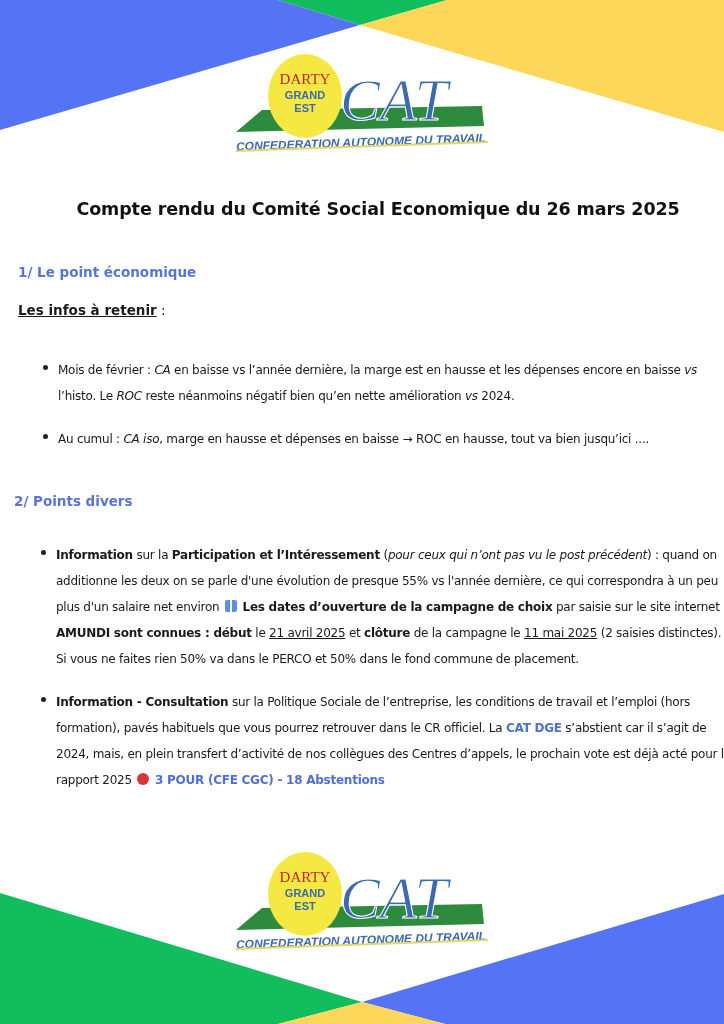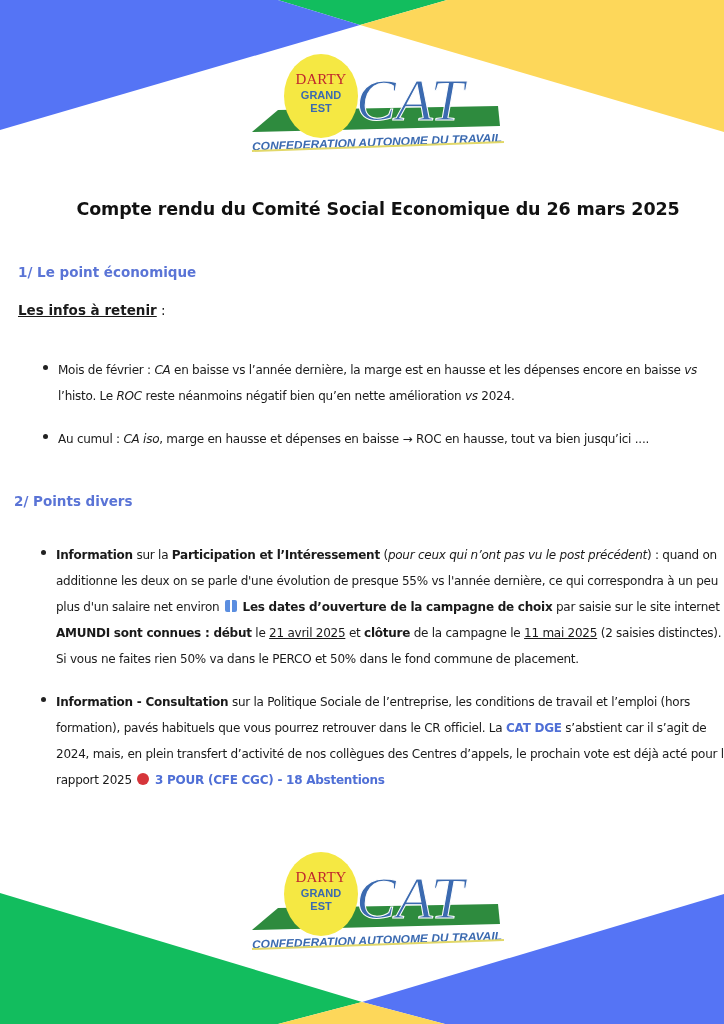--- a/index.html
+++ b/index.html
@@ -3,21 +3,21 @@
 <meta charset="utf-8">
 <style>
   html, body { margin: 0; padding: 0; }
   body {
     width: 724px; height: 1024px; position: relative; overflow: hidden;
     background: #ffffff;
     font-family: "DejaVu Sans", "Liberation Sans", sans-serif;
     color: #1a1a1a;
   }
   .bg { position: absolute; left: 0; top: 0; width: 724px; height: 1024px; z-index: 0; }
-  .logo { position: absolute; width: 260px; height: 100px; z-index: 1; margin-left: 16px; }
+  .logo { position: absolute; width: 260px; height: 100px; z-index: 1; }
   .logo-top { left: 232px; top: 52px; }
   .logo-bottom { left: 232px; top: 850px; }
   .logo svg { width: 260px; height: 100px; display: block; }
 
   .title {
     position: absolute; left: 16px; width: 724px; top: 199px; text-align: center;
     font-size: 17.5px; font-weight: bold; color: #111; z-index: 2; letter-spacing: -0.1px;
   }
   .h-section {
     position: absolute; font-size: 13.5px; font-weight: bold; color: #5a74d6; z-index: 2;

